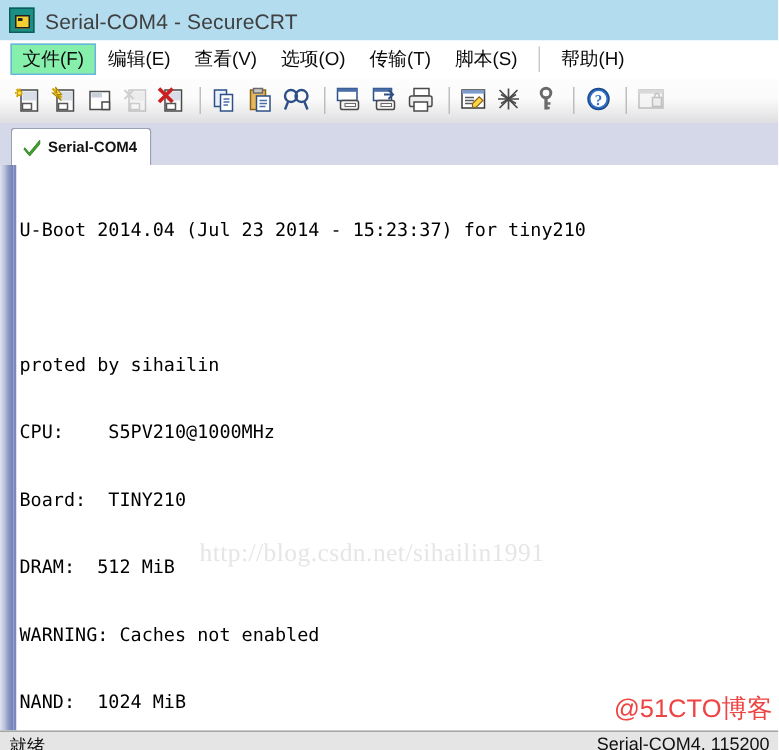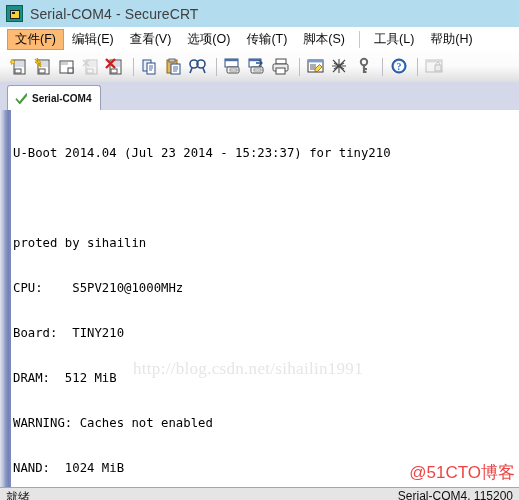--- a/index.html
+++ b/index.html
@@ -82,21 +82,21 @@
     align-items: center;
     padding: 0 8px;
     font-size: 12.5px;
     color: #0a0a0a;
     white-space: nowrap;
     cursor: default;
     margin: 2px 0;
     box-sizing: border-box;
   }
   .menu-item.active {
-    background: #fdba74;
+    background: #86efac;
     border: 1px solid #6ab4e0;
     padding: 0 7px;
   }
   .menu-sep {
     width: 1px;
     margin: 4px 6px;
     background: #c9c9c9;
   }
 
   
@@ -250,21 +250,20 @@
   </div>
 
   <div class="menubar">
     <div class="menu-item active">文件(F)</div>
     <div class="menu-item">编辑(E)</div>
     <div class="menu-item">查看(V)</div>
     <div class="menu-item">选项(O)</div>
     <div class="menu-item">传输(T)</div>
     <div class="menu-item">脚本(S)</div>
     <div class="menu-sep"></div>
-    <div class="menu-item">工具(L)</div>
     <div class="menu-item">帮助(H)</div>
   </div>
 
   <div class="toolbar">
 
     <div class="tb-btn">
       <svg width="22" height="22" viewBox="0 0 22 22">
         <rect x="6" y="4" width="11" height="14" fill="#fbfbfb" stroke="#4a4a4a"></rect>
         <rect x="7" y="5" width="9" height="6" fill="#d8dde6"></rect>
         <path d="M5 4 L5 3 M3 6 L2 6 M4 4.5 L3 3.5 M4 7.5 L3 8.5" stroke="#d8a800" stroke-width="1.4"></path>

